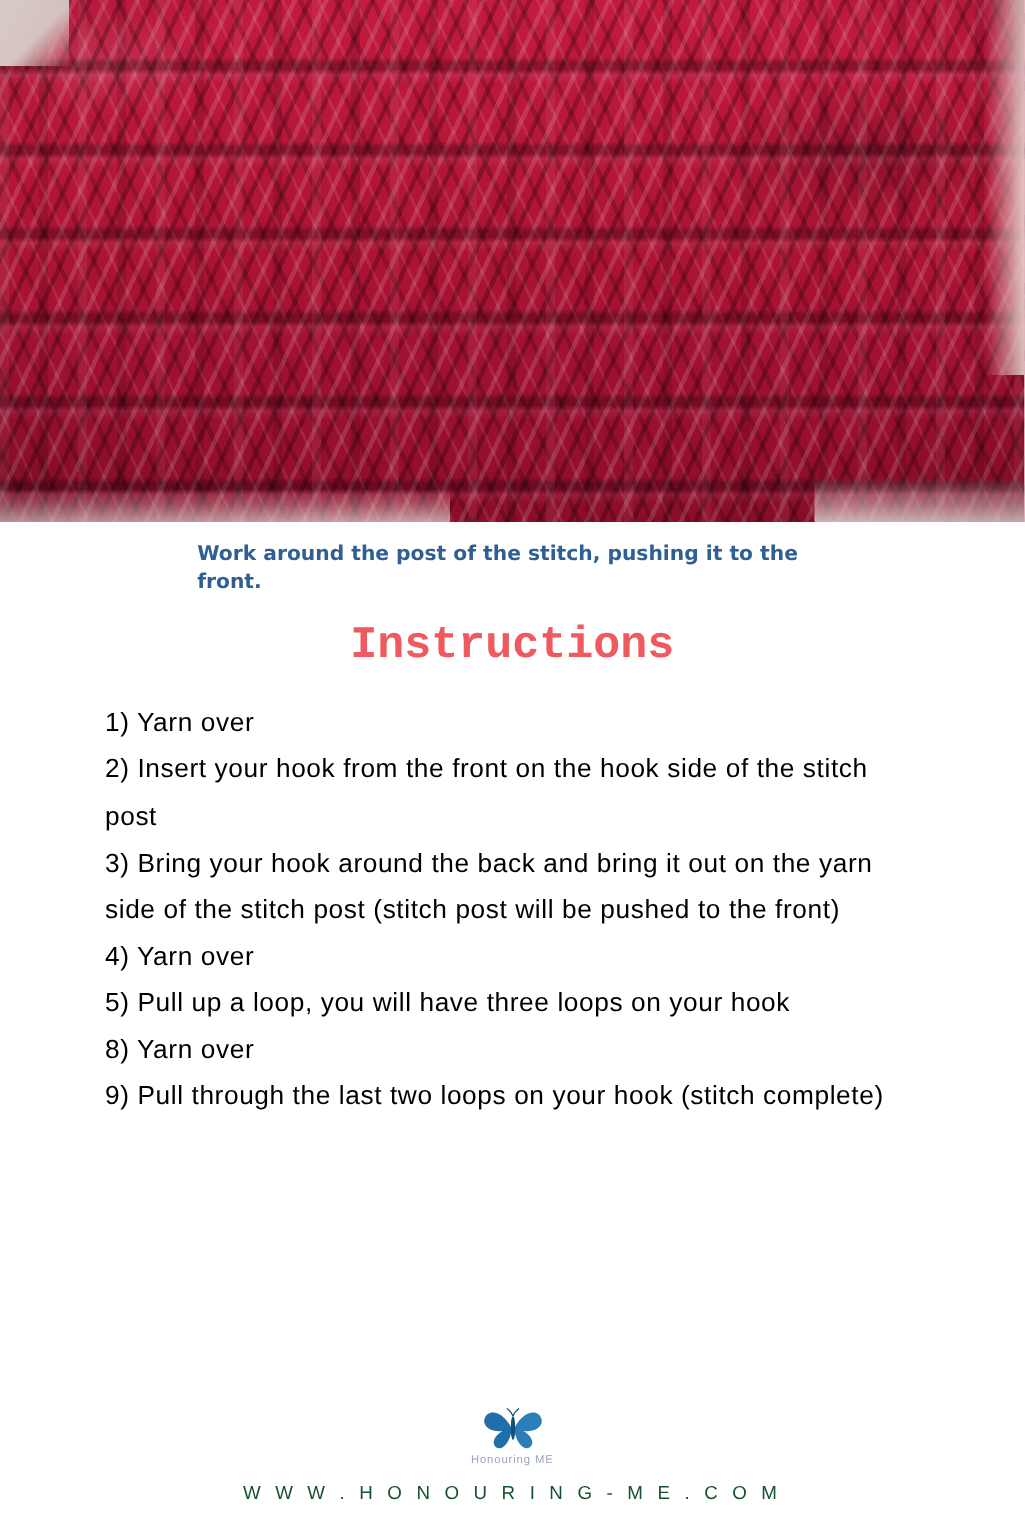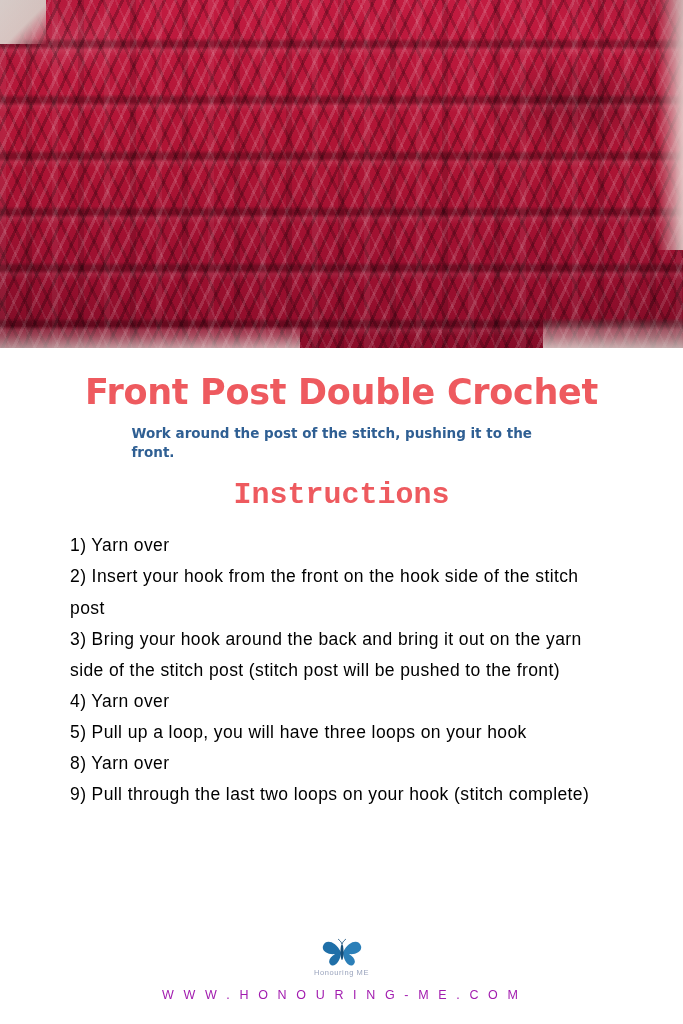--- a/index.html
+++ b/index.html
@@ -186,42 +186,41 @@
     font-size: 7.5px;
     letter-spacing: 0.6px;
     color: #9aa4bd;
     text-align: center;
   }
   .site {
     margin-top: 11px;
     font-family: "Liberation Sans", sans-serif;
     font-size: 12.5px;
     letter-spacing: 3.1px;
-    color: #a21caf;
+    color: #14532d;
   }
 </style>
 </head>
 <body>
 
 <div class="page">
 
   <div class="photo">
     <div class="photo-base"></div>
     <div class="weave"></div>
     <div class="rows"></div>
     <div class="posts"></div>
     <div class="photo-edge-left"></div>
     <div class="photo-edge-right"></div>
     <div class="photo-edge-bottomright"></div>
     <div class="photo-edge-bottomleft"></div>
     <div class="photo-vignette"></div>
   </div>
 
   <div class="content">
-    <h1 class="title">Front Post Double Crochet</h1>
     <p class="subtitle">Work around the post of the stitch, pushing it to the front.</p>
     <h2 class="section-heading">Instructions</h2>
 
     <ul class="instructions">
       <li>1) Yarn over</li>
       <li>2) Insert your hook from the front on the hook side of the stitch post</li>
       <li>3) Bring your hook around the back and bring it out on the yarn side of the stitch post (stitch post will be pushed to the front)</li>
       <li>4) Yarn over</li>
       <li>5) Pull up a loop, you will have three loops on your hook</li>
       <li>8) Yarn over</li>

